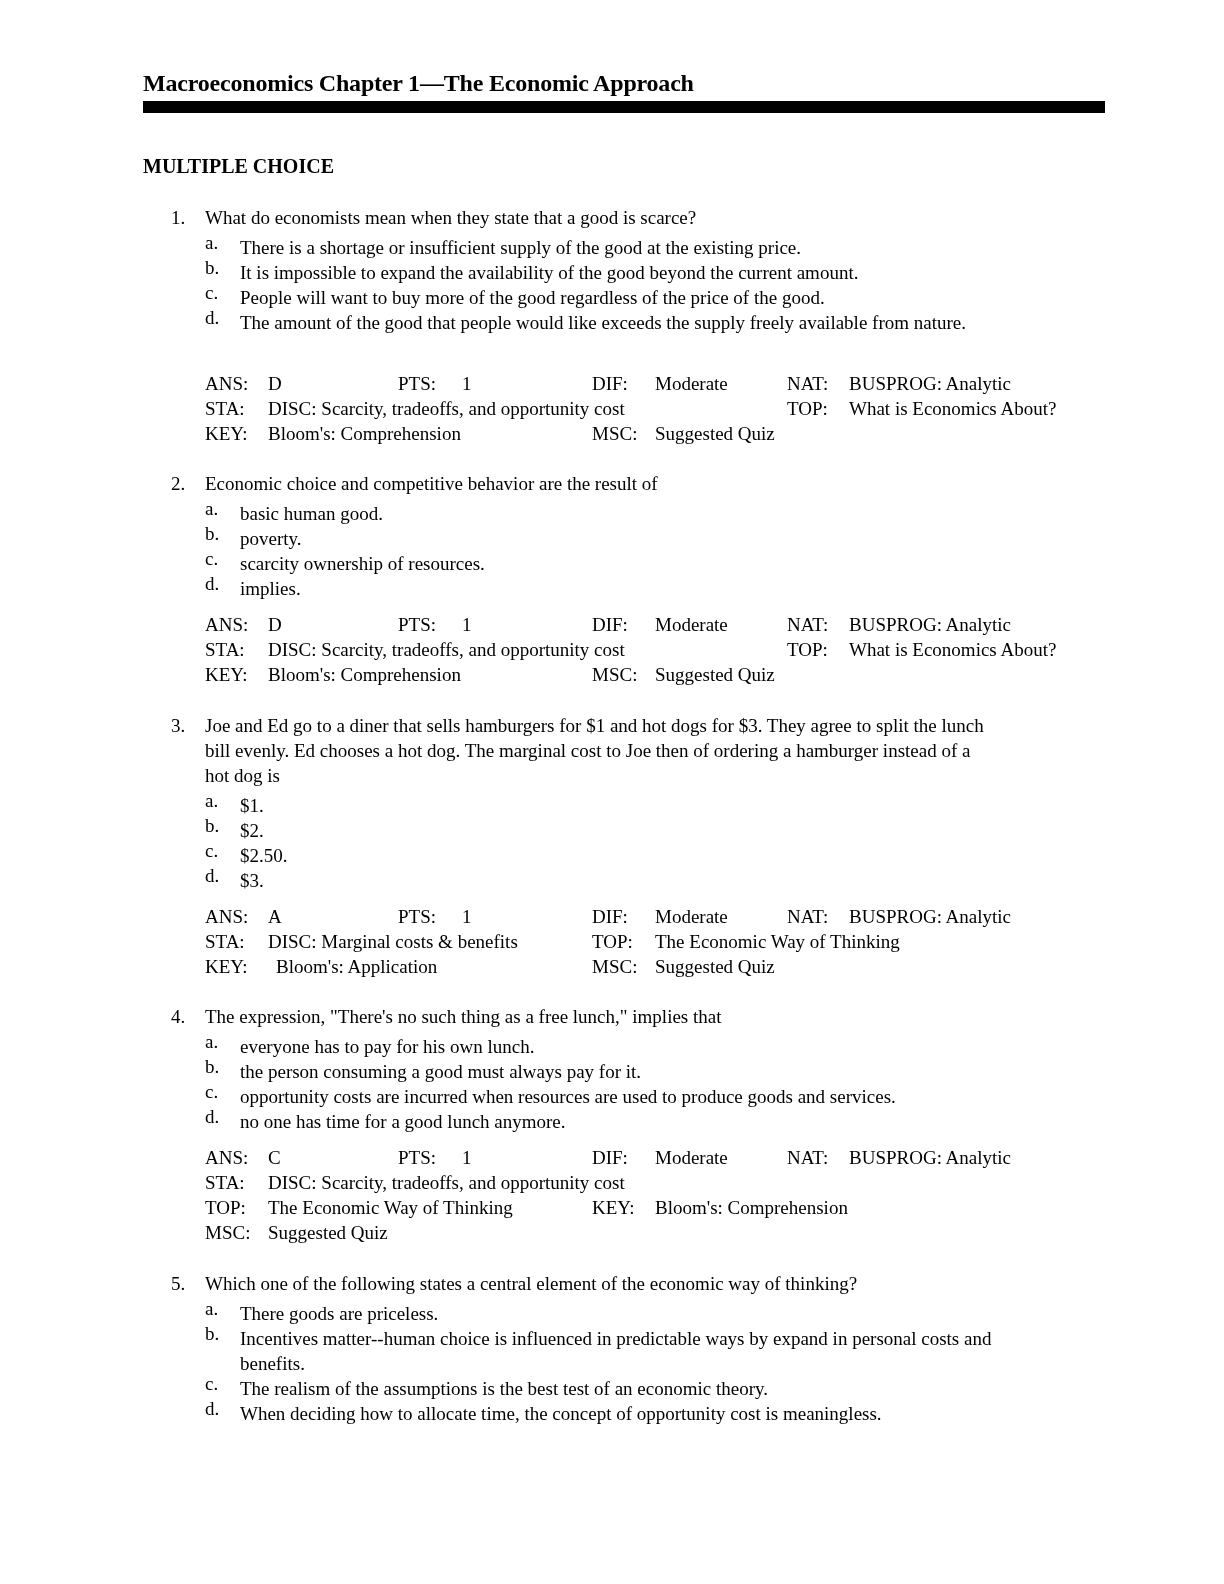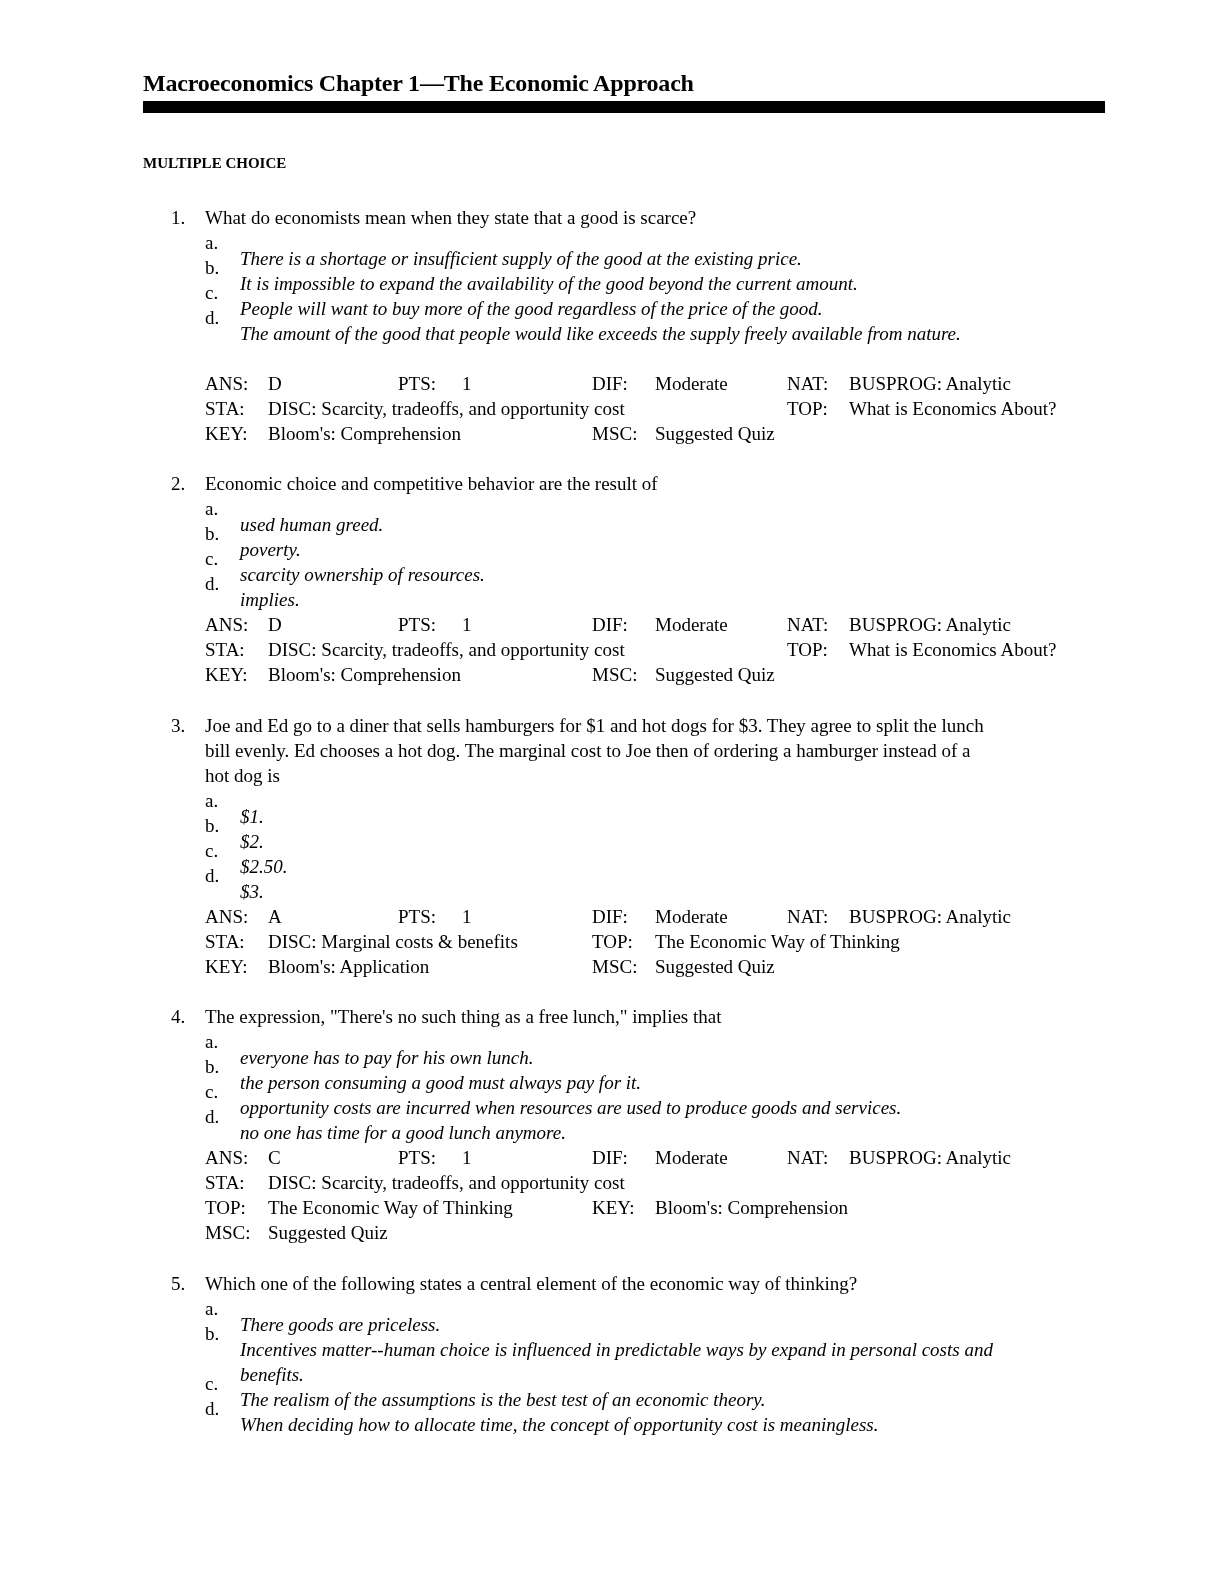--- a/index.html
+++ b/index.html
@@ -8,31 +8,31 @@
     font-family: "Liberation Serif", "DejaVu Serif", serif; color: #000;
   }
   .page-title {
     position: absolute; left: 143px; top: 70px;
     font-size: 24px; font-weight: bold; letter-spacing: -0.2px; white-space: nowrap;
   }
   .title-rule {
     position: absolute; left: 143px; top: 101px; width: 962px; height: 12px; background: #000;
   }
   .section-heading {
-    position: absolute; left: 143px; top: 155px; font-size: 15px; font-weight: bold;
+    position: absolute; left: 143px; top: 155px; font-size: 20px; font-weight: bold;
   }
   .content { position: absolute; left: 0; top: 0; width: 1224px; }
   .q {
     position: absolute; left: 0; width: 1224px; font-size: 19px; line-height: 25px;
   }
   .q .num { position: absolute; left: 171px; top: 0; }
   .q .stem { position: absolute; left: 205px; top: 0; width: 900px; }
   .opt { position: absolute; left: 205px; width: 880px; }
   .opt .letter { position: absolute; left: 0; top: 0; }
-  .opt .text { position: absolute; left: 35px; top: 16px; width: 830px; font-style: italic; }
+  .opt .text { position: absolute; left: 35px; top: 5px; width: 830px; }
   .meta { position: absolute; left: 0; font-size: 19px; line-height: 25px; white-space: nowrap; }
   .meta span { position: absolute; top: 0; }
 </style>
 </head>
 <body>
 
 <div class="page-title">Macroeconomics Chapter 1—The Economic Approach</div>
 <div class="title-rule"></div>
 <div class="section-heading">MULTIPLE CHOICE</div>
 
@@ -89,21 +89,21 @@
     <span style="left:655px">Suggested Quiz</span>
   </div>
 
   <div class="q" style="top:471px;">
     <span class="num">2.</span>
     <span class="stem">Economic choice and competitive behavior are the result of</span>
   </div>
   <div class="q" style="top:496px;">
     <div class="opt">
         <span class="letter">a.</span>
-        <span class="text">used human greed.</span>
+        <span class="text">basic human good.</span>
       </div>
   </div>
   <div class="q" style="top:521px;">
     <div class="opt">
         <span class="letter">b.</span>
         <span class="text">poverty.</span>
       </div>
   </div>
   <div class="q" style="top:546px;">
     <div class="opt">
@@ -185,21 +185,21 @@
     <span style="left:849px">BUSPROG: Analytic</span>
   </div>
   <div class="meta" style="top:929px;">
     <span style="left:205px">STA:</span>
     <span style="left:268px">DISC: Marginal costs &amp; benefits</span>
     <span style="left:592px">TOP:</span>
     <span style="left:655px">The Economic Way of Thinking</span>
   </div>
   <div class="meta" style="top:954px;">
     <span style="left:205px">KEY:</span>
-    <span style="left:268px">Bloom's: Application</span>
+    <span style="left:276px">Bloom's: Application</span>
     <span style="left:592px">MSC:</span>
     <span style="left:655px">Suggested Quiz</span>
   </div>
 
   <div class="q" style="top:1004px;">
     <span class="num">4.</span>
     <span class="stem">The expression, "There's no such thing as a free lunch," implies that</span>
   </div>
   <div class="q" style="top:1029px;">
     <div class="opt">

